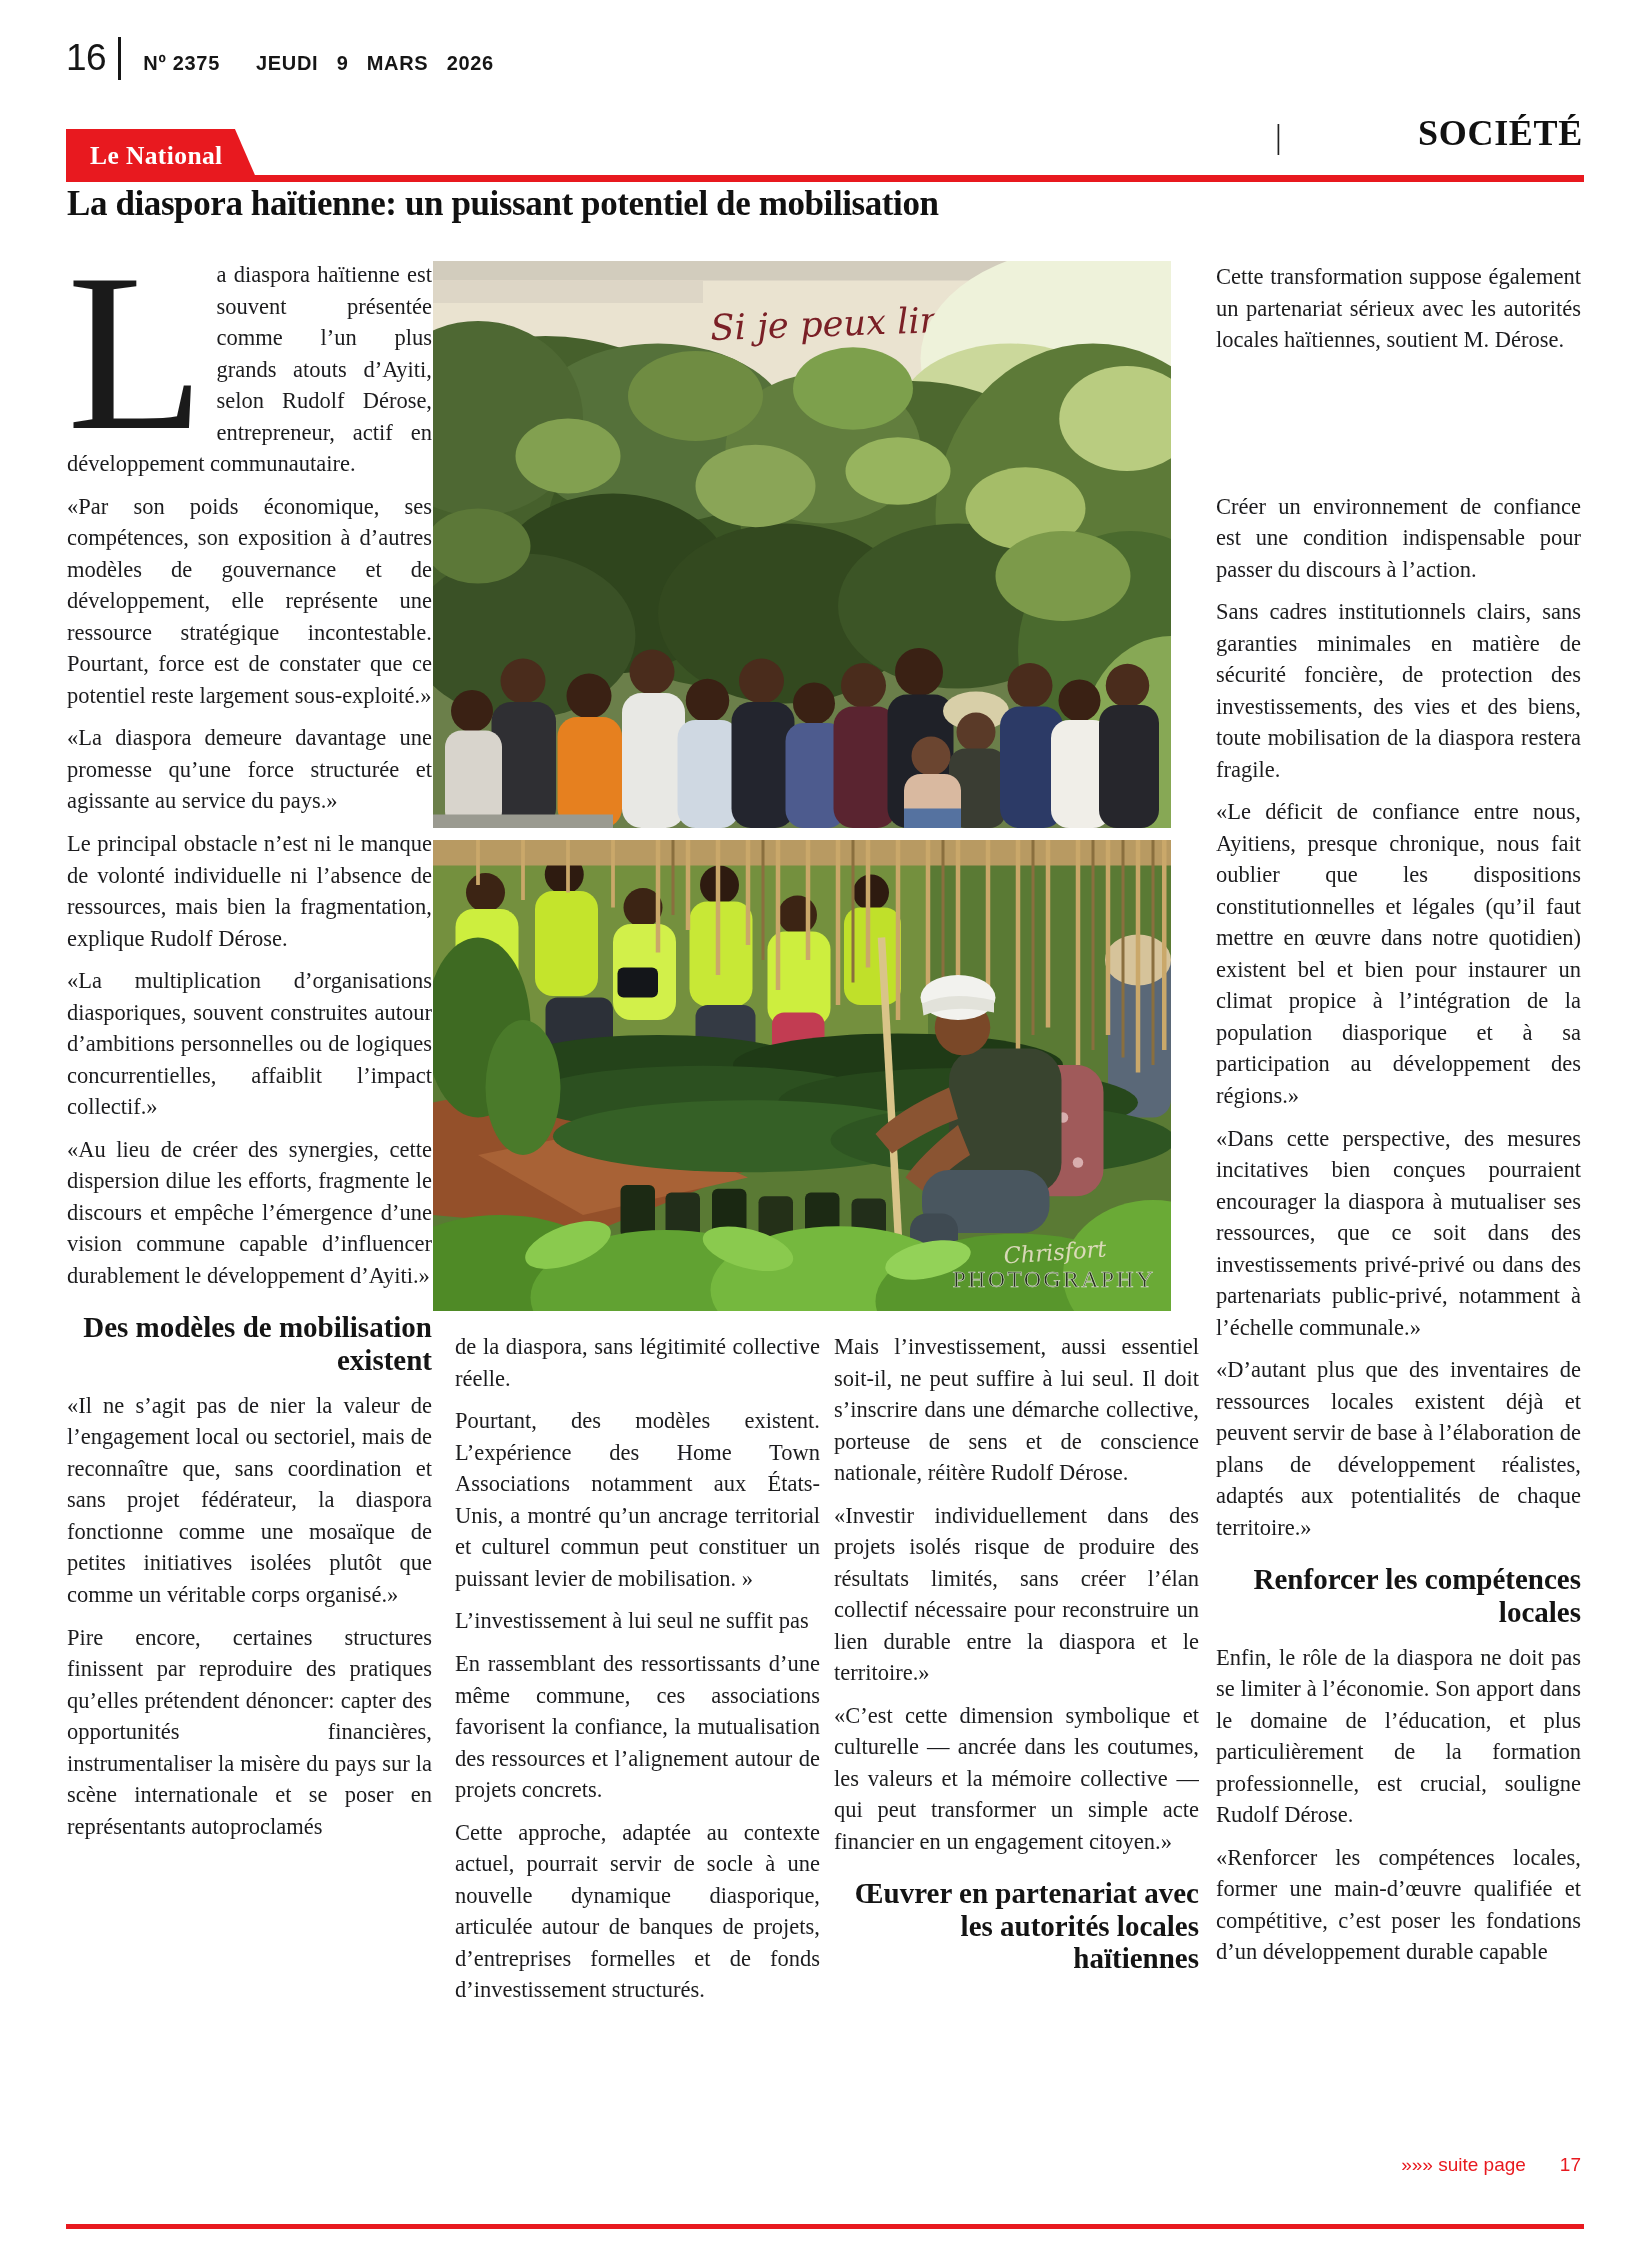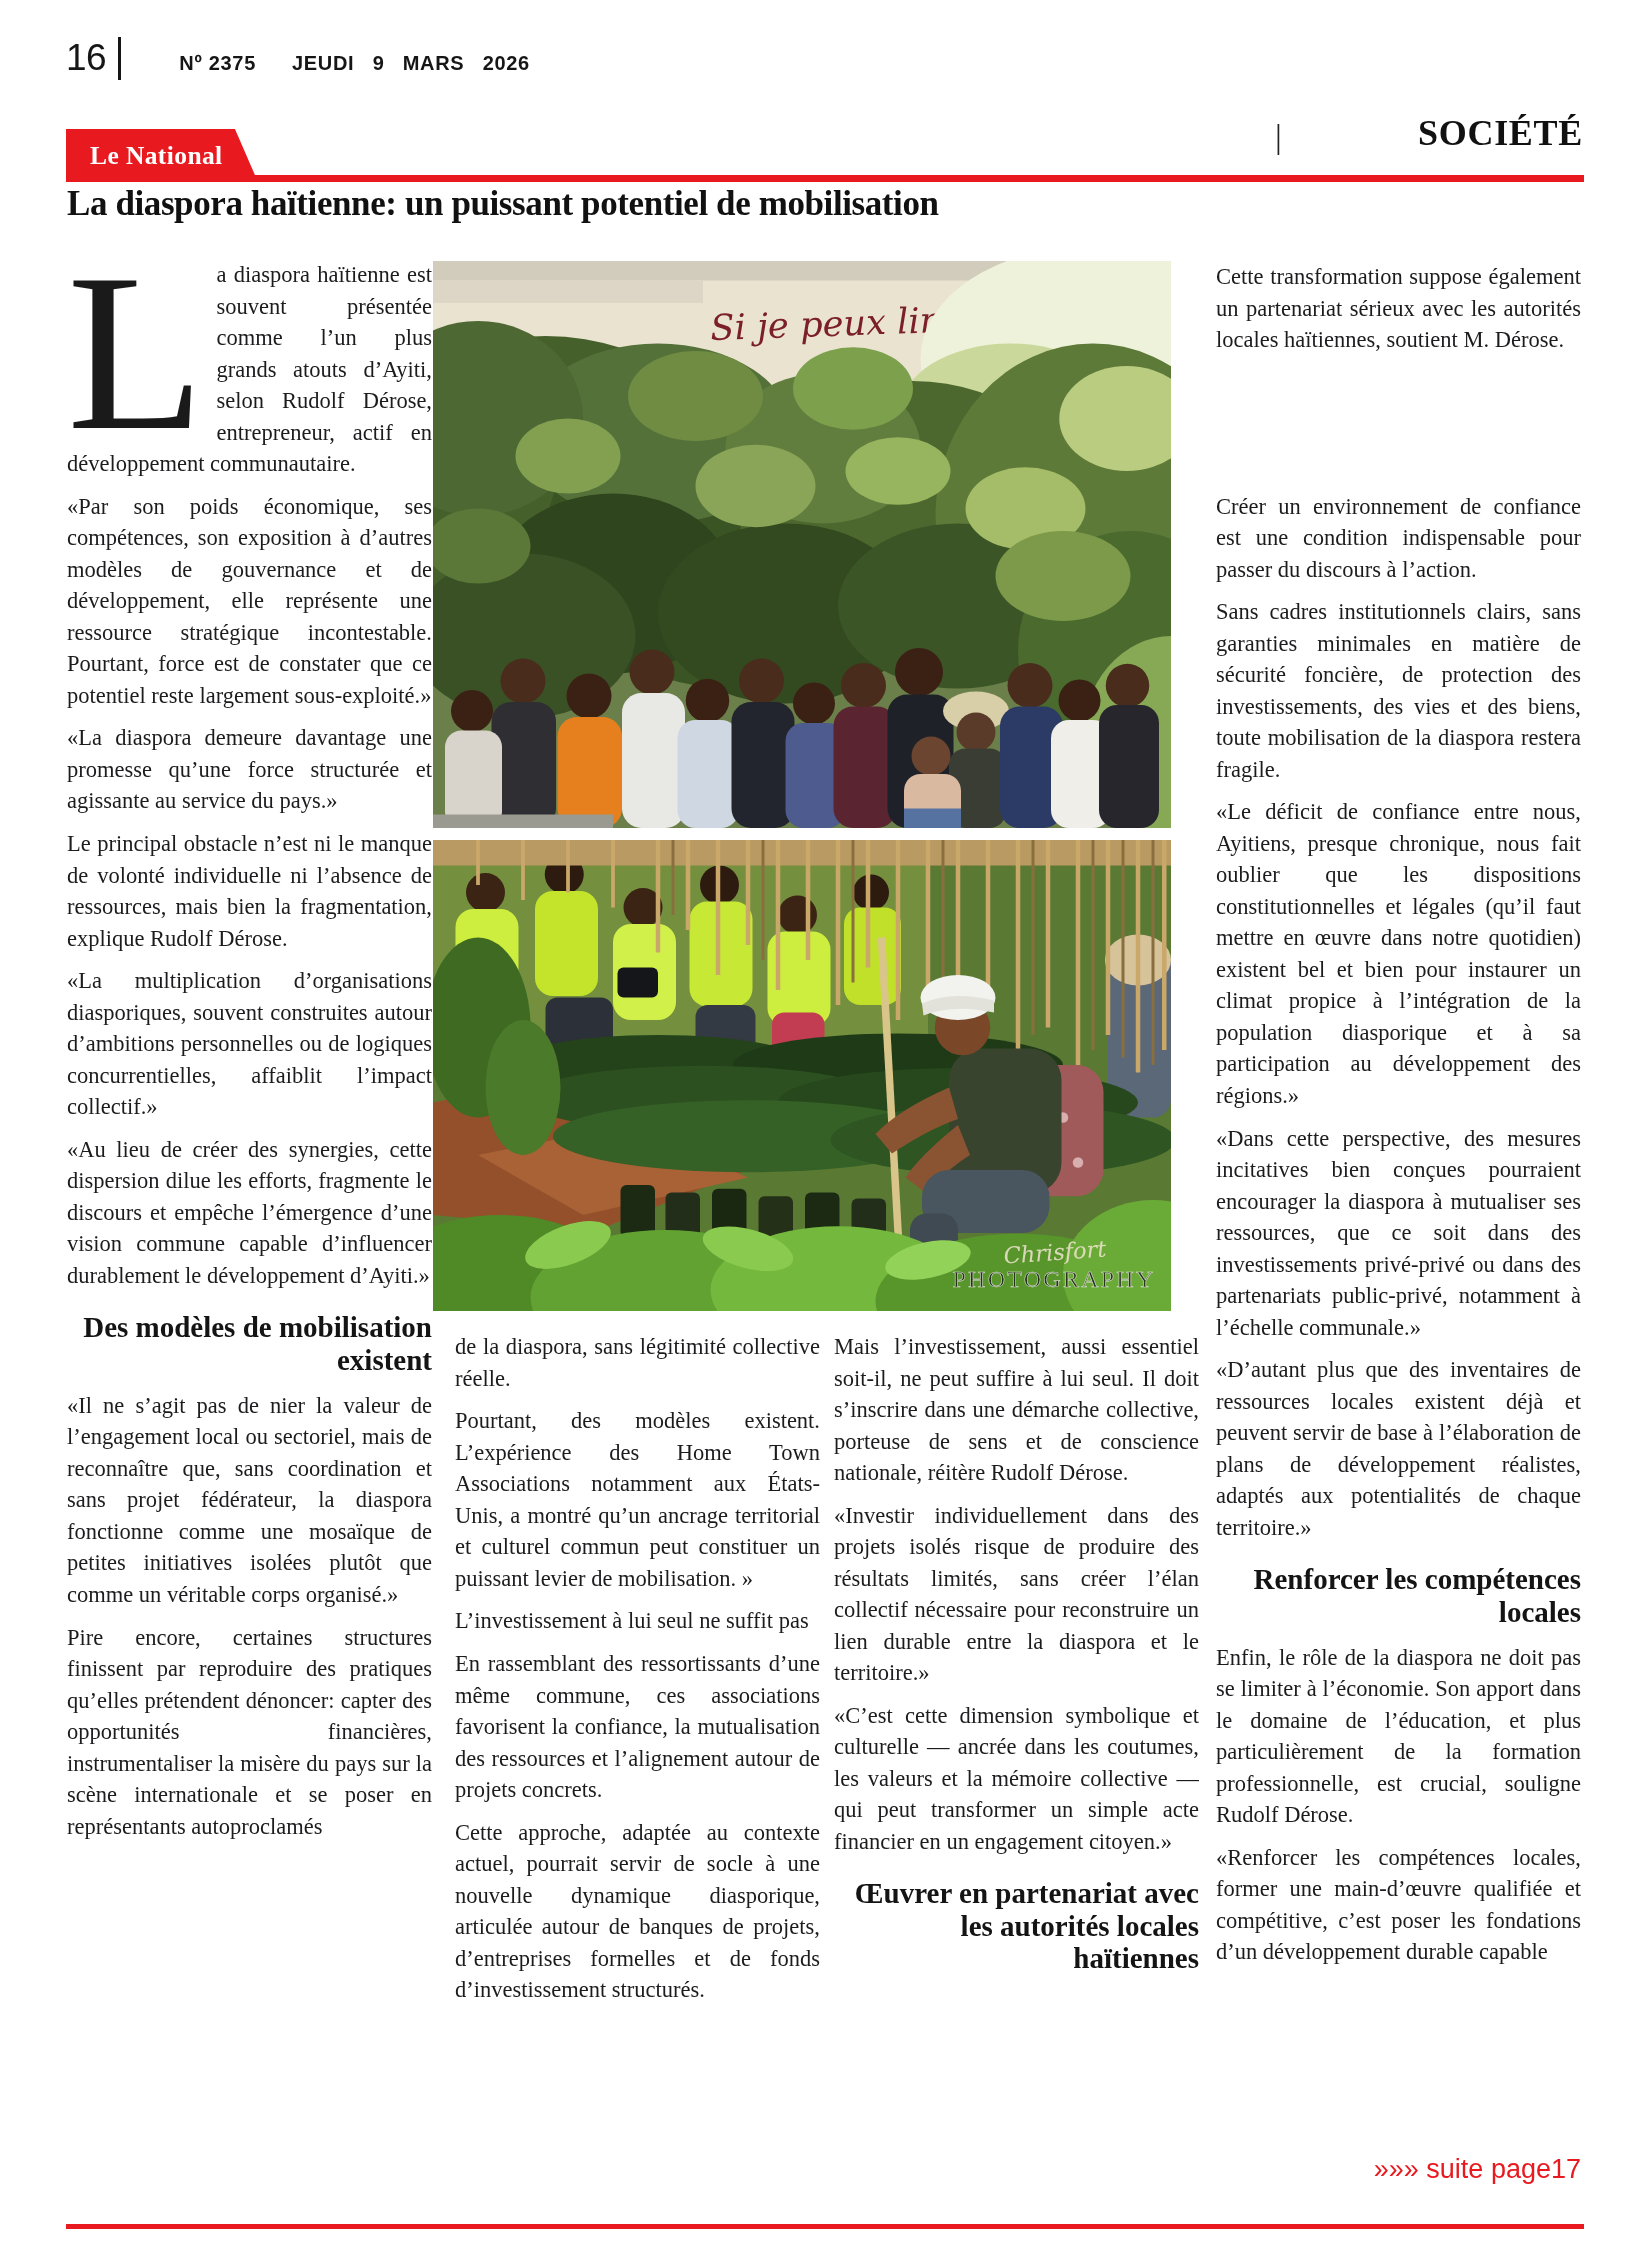--- a/index.html
+++ b/index.html
@@ -4,21 +4,21 @@
 <style>
   html,body{margin:0;padding:0;background:#ffffff;}
   .page{position:relative;width:1650px;height:2250px;background:#ffffff;overflow:hidden;
         font-family:"Liberation Serif",serif;color:#1c1c1e;}
 
   
   .folio{position:absolute;left:66px;top:37px;display:flex;align-items:baseline;gap:19.5px;
          font-family:"Liberation Sans",sans-serif;}
   .folio .pgnum{font-size:37px;font-weight:400;letter-spacing:-0.7px;color:#161616;}
   .folio-bar{width:3px;height:43px;background:#161616;align-self:flex-end;margin:0 3px 1.5px -7.5px;}
-  .folio .issue{font-size:20px;font-weight:700;letter-spacing:0.7px;color:#161616;margin-left:36px;}
+  .folio .issue{font-size:20px;font-weight:700;letter-spacing:0.7px;color:#161616;}
   .folio .date{font-size:20px;font-weight:700;letter-spacing:0.7px;word-spacing:12px;color:#161616;margin-left:16.5px;}
 
   .red-rule{position:absolute;left:66px;top:175px;width:1518px;height:6.7px;background:var(--red);}
   .masthead{position:absolute;left:66px;top:129px;width:192px;height:53px;background:var(--red);
             clip-path:polygon(0 0,88% 0,100% 100%,0 100%);
             display:flex;align-items:center;}
   .masthead span{color:#ffffff;font-family:"Liberation Serif",serif;font-weight:700;
                  font-size:25.5px;padding-left:24px;letter-spacing:0.4px;}
   .section-sep{position:absolute;left:1275px;top:118px;font-size:34px;font-weight:300;color:#222;}
   .section{position:absolute;right:67px;top:112px;font-family:"Liberation Serif",serif;
@@ -41,22 +41,22 @@
 
   .dropcap{float:left;font-size:225px;line-height:177px;font-weight:400;color:#1a1a1a;
            margin:4.5px 12px 0 0;}
 
   
   .photo{position:absolute;display:block;}
   #photo-top{left:433px;top:261px;}
   #photo-bottom{left:433px;top:840px;}
 
   
-  .continuation{position:absolute;right:69px;top:2154px;display:flex;
-                font-family:"Liberation Sans",sans-serif;font-size:27px;font-weight:500;
+  .continuation{position:absolute;right:69px;top:2154px;display:flex;gap:34px;
+                font-family:"Liberation Sans",sans-serif;font-size:19px;font-weight:500;
                 color:var(--red);}
   .bottom-rule{position:absolute;left:66px;top:2224px;width:1518px;height:5.2px;background:var(--red);}
 
   :root{--red:#e8191f;}
 </style>
 </head>
 <body>
 
 <div class="page">
 

